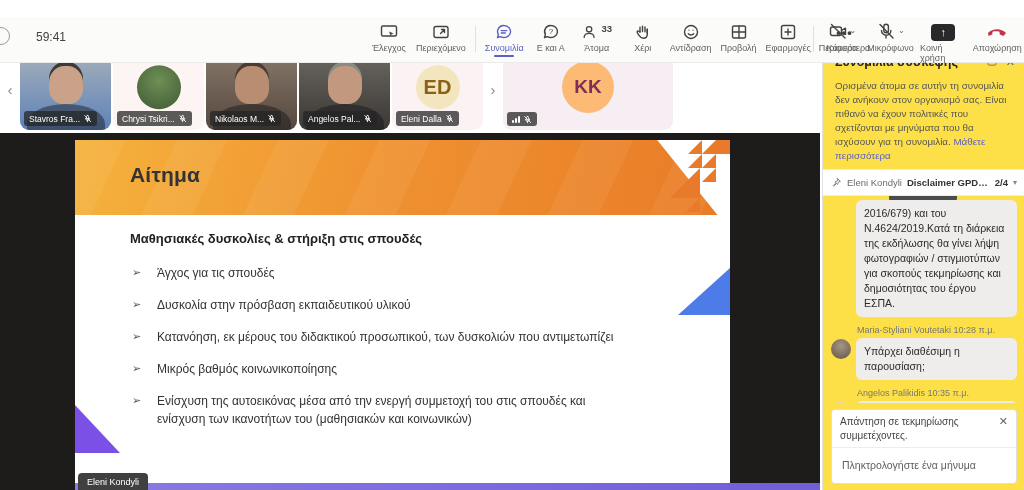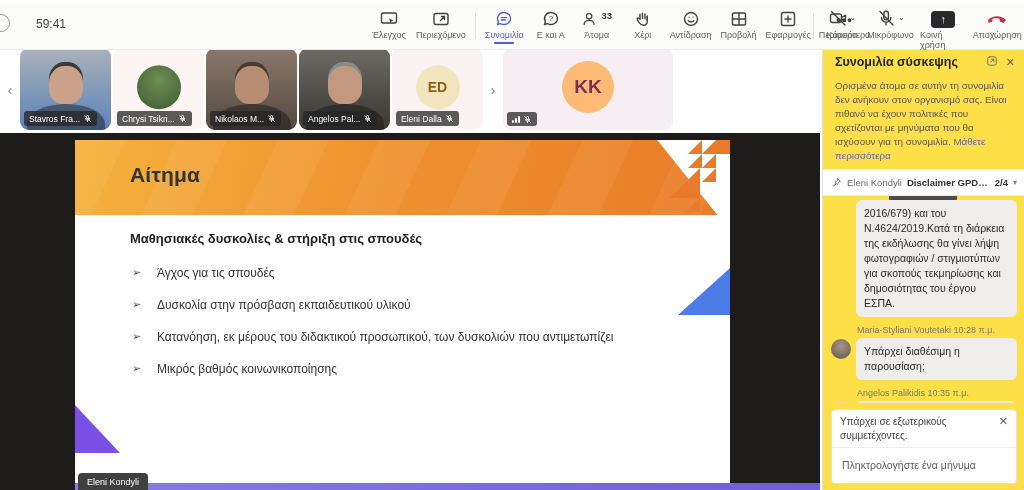--- a/index.html
+++ b/index.html
@@ -1,20 +1,20 @@
 <!DOCTYPE html>
 <html><head>
 <meta charset="utf-8">
 <style>
   html,body{margin:0;padding:0;background:#fff;}
   .app{position:relative;width:1024px;height:490px;overflow:hidden;
        font-family:"Liberation Sans","DejaVu Sans",sans-serif;background:#fff;}
 
   
-  .topbar{position:absolute;top:4px;left:0;width:1024px;height:45px;background:#fbfbfa;
+  .topbar{position:absolute;top:17px;left:0;width:1024px;height:45px;background:#fbfbfa;
           border-bottom:1px solid #ebebea;z-index:30;}
   .timer{position:absolute;left:36px;top:13px;font-size:12px;color:#424242;}
   .edgeicon{position:absolute;left:-8px;top:10px;width:16px;height:16px;border:1.5px solid #9a9a9a;border-radius:50%;}
   .tgroup{position:absolute;top:3px;display:flex;align-items:flex-start;}
   .tgroup.center{left:366px;}
   .tgroup.right{left:808px;}
   .tbtn{display:flex;flex-direction:column;align-items:center;gap:1px;padding:2px 4px;
         font-size:9px;color:#616161;cursor:pointer;position:relative;min-width:38px;}
   .tbtn .ic{height:20px;display:flex;align-items:center;justify-content:center;color:#424242;}
   .tbtn.sel{color:#5b5fc7;}
@@ -35,21 +35,21 @@
          display:flex;align-items:center;z-index:20;}
   .stripchev{width:20px;text-align:center;font-size:15px;color:#8a8886;cursor:pointer;flex:none;}
   .tiles{display:flex;gap:2px;align-items:center;}
   .tile{position:relative;width:91px;height:82px;border-radius:9px;overflow:hidden;flex:none;background:#efe7ea;cursor:pointer;}
   .tile.wide{width:170px;}
   .tile.active{box-shadow:0 0 0 2.5px #7b82e9 inset;}
   .vid{position:absolute;inset:0;}
   .vid .head{position:absolute;left:50%;top:18px;transform:translateX(-50%);width:34px;height:38px;border-radius:45% 45% 40% 40%;}
   .vid .shoulders{position:absolute;left:50%;bottom:-14px;transform:translateX(-50%);width:78px;height:40px;border-radius:50% 50% 0 0;}
   .pcircle{position:absolute;left:50%;top:50%;transform:translate(-50%,-54%);width:44px;height:44px;border-radius:50%;
-           display:flex;align-items:center;justify-content:center;font-size:14px;font-weight:bold;}
+           display:flex;align-items:center;justify-content:center;font-size:20px;font-weight:bold;}
   .tile.wide .pcircle{width:52px;height:52px;font-size:19px;}
   .pill{position:absolute;left:4px;bottom:4px;display:flex;align-items:center;gap:3px;
         background:rgba(38,38,38,.75);color:#fff;font-size:8.5px;padding:2.5px 5px;border-radius:3px;
         max-width:78px;white-space:nowrap;overflow:hidden;}
   .pill svg{flex:none;}
   .sigbars{display:flex;align-items:flex-end;gap:1px;height:8px;}
   .sigbars i{display:block;width:2px;background:#fff;border-radius:1px;}
 
   
   .stage{position:absolute;top:133px;left:0;width:820px;height:357px;background:#1d1c1b;z-index:10;}
@@ -364,20 +364,21 @@
         </g>
       </svg>
       <div class="stitle">Αίτημα</div>
       <div class="sbody">
         <p class="sheading">Μαθησιακές δυσκολίες &amp; στήριξη στις σπουδές</p>
         <ul class="sbullets">
             <li>Άγχος για τις σπουδές</li>
             <li>Δυσκολία στην πρόσβαση εκπαιδευτικού υλικού</li>
             <li>Κατανόηση, εκ μέρους του διδακτικού προσωπικού, των δυσκολιών που αντιμετωπίζει</li>
             <li>Μικρός βαθμός κοινωνικοποίησης</li>
+            <li>Ενίσχυση της αυτοεικόνας μέσα από την ενεργή συμμετοχή του στις σπουδές και ενίσχυση των ικανοτήτων του (μαθησιακών και κοινωνικών)</li>
           </ul>
       </div>
       <div class="tri-blue"></div>
       <div class="tri-purple"></div>
     </div>
     <div class="purplebar"></div>
     <div class="presenter">Eleni Kondyli</div>
   </div>
 
   <div class="chat">
@@ -413,21 +414,21 @@
           <div class="mbubble">Υπάρχει διαθέσιμη η παρουσίαση;</div>
         </div>
         <div class="mhdr">Angelos Palikidis  10:35 π.μ.</div>
         <div class="mrow">
           <div class="mavatar" style="background: rgb(240, 211, 211); color: rgb(156, 56, 72);">AP</div>
           <div class="mbubble">Μπορείτε να ανεβάσετε τη φόρμα αξιολόγησης;</div>
         </div>
       </div>
     <div class="replycard">
       <div class="rbanner">
-        <span class="rtext">Υπάρχει σε εξωτερικούς συμμετέχοντες.</span>
+        <span class="rtext">Απάντηση σε τεκμηρίωσης συμμετέχοντες.</span>
         <span class="rclose">✕</span>
       </div>
       <div class="rinput">
         <input type="text" placeholder="Πληκτρολογήστε ένα μήνυμα" style="">
       </div>
     </div>
   </div>
 
 </div>
 

